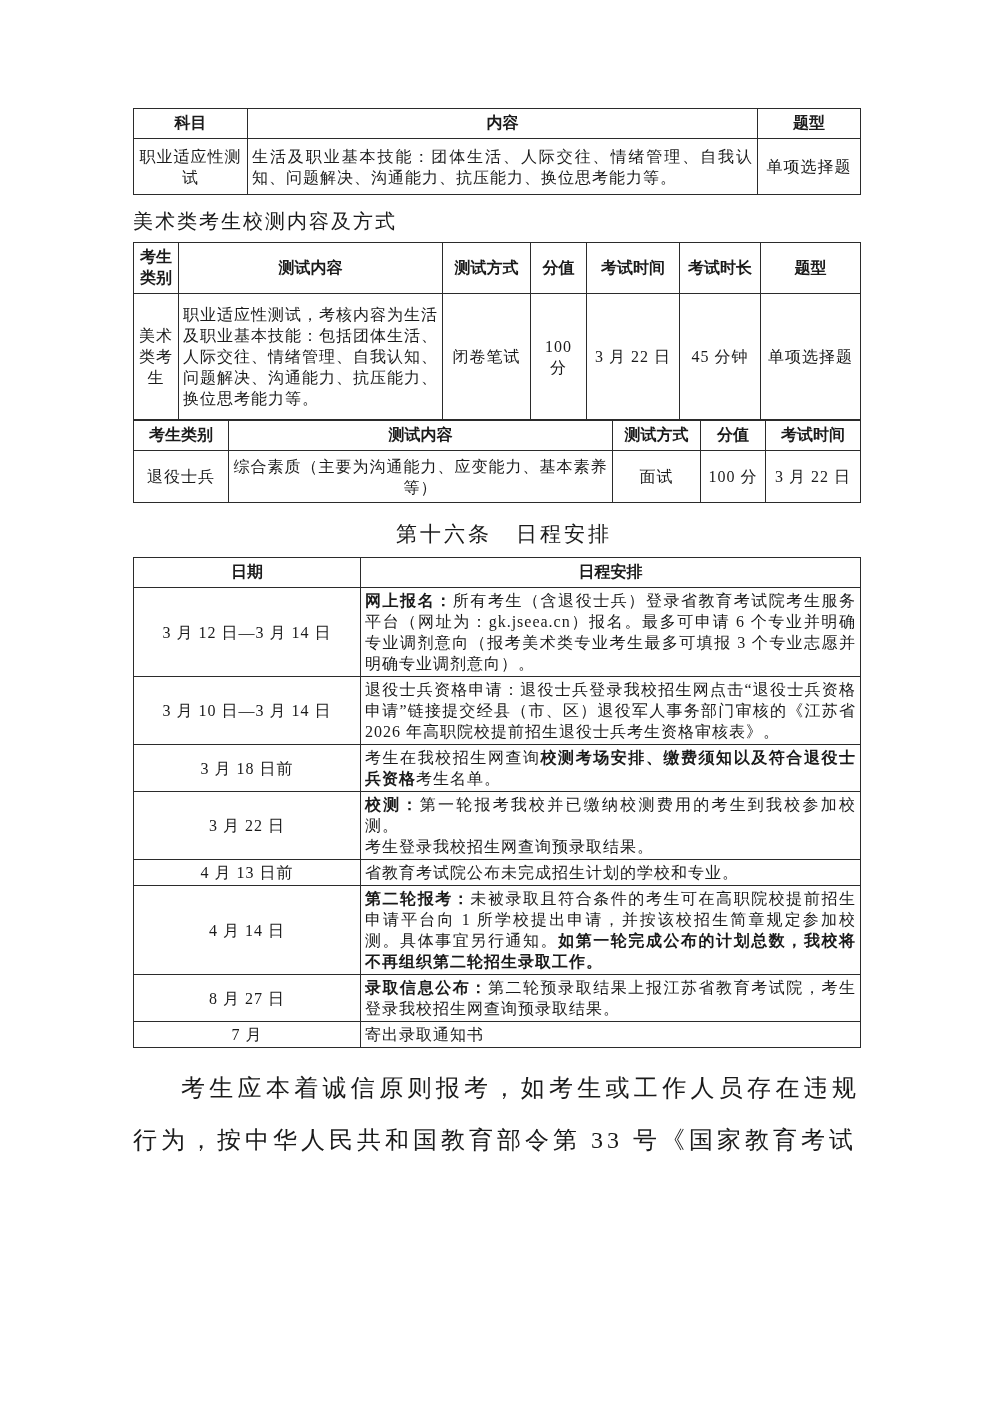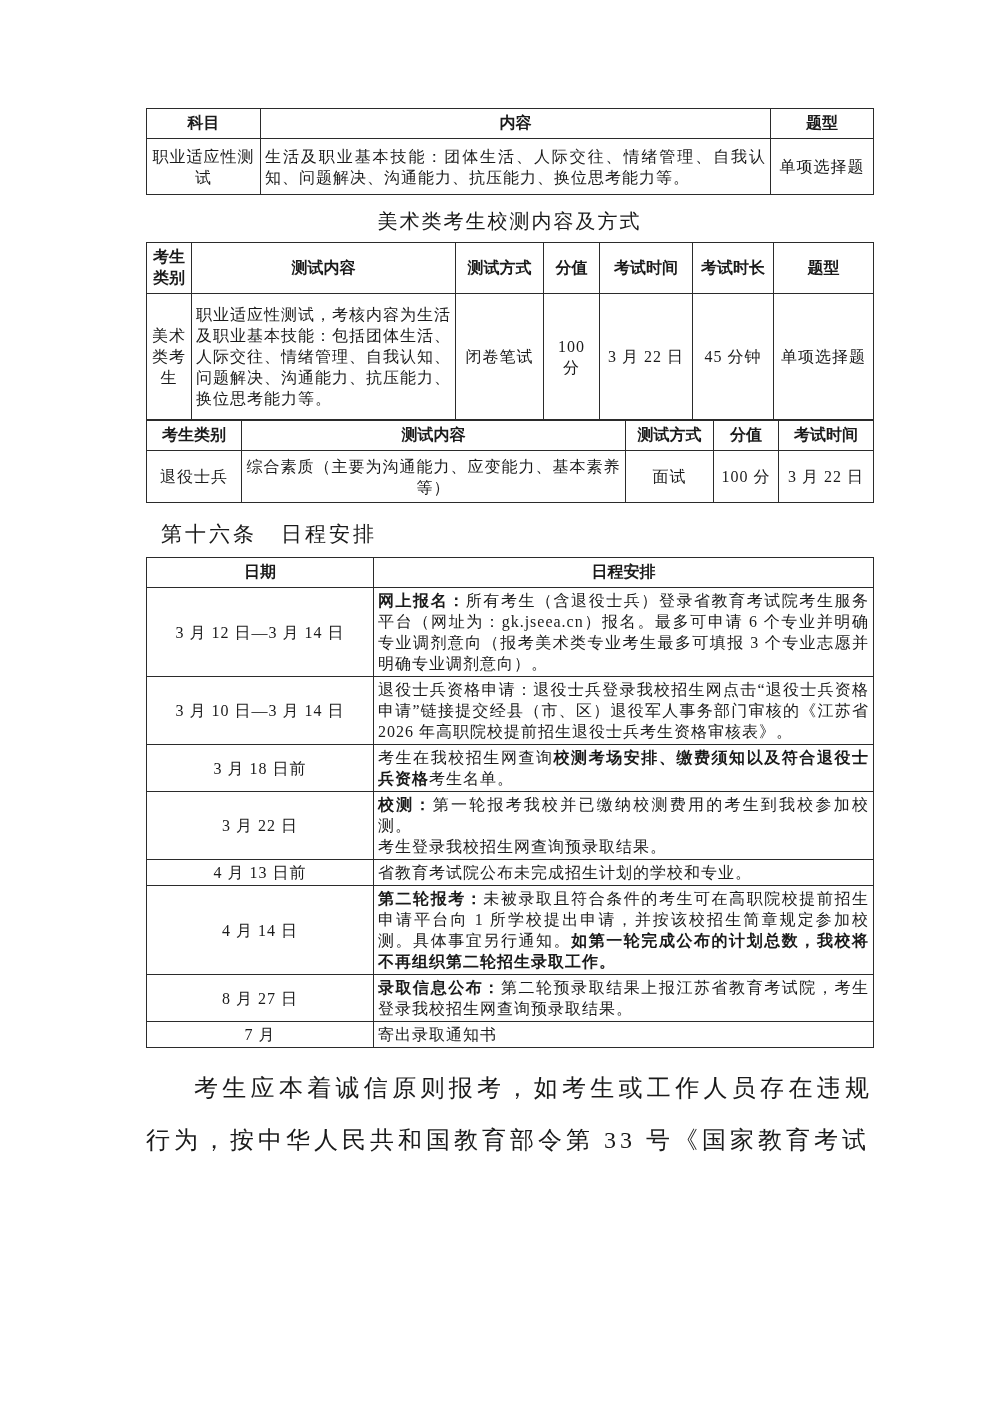--- a/index.html
+++ b/index.html
@@ -1,38 +1,39 @@
 <!DOCTYPE html>
 <html><head>
 <meta charset="utf-8">
 <style>
   html,body{margin:0;padding:0;}
   body{
     width:992px;height:1405px;background:#ffffff;position:relative;
     font-family:"Liberation Serif","DejaVu Serif",serif;
     color:#1a1a1a;
   }
-  .content{position:absolute;left:146px;top:108px;width:727px;}
+  .content{position:absolute;left:133px;top:108px;width:727px;}
   table{border-collapse:collapse;width:727px;table-layout:fixed;}
   th,td{border:1px solid #2b2b2b;vertical-align:middle;padding:2px 4px;box-sizing:border-box;}
   th{
     font-family:"Liberation Sans","DejaVu Sans",sans-serif;
     font-weight:bold;font-size:16px;text-align:center;padding:4px 2px;
   }
   td{font-size:16px;line-height:21px;letter-spacing:1px;}
   .c{text-align:center;}
   .j{text-align:justify;}
   .b{font-family:Liberation Serif, serif;font-weight:bold;}
   .table-title{
-    text-align:center;font-size:20px;letter-spacing:2px;
+    text-align:left;font-size:20px;letter-spacing:2px;
     margin:13px 0 7px 0;
   }
   .article-heading{
     font-size:21px;letter-spacing:3px;padding-left:15px;
     margin:17px 0 9px 0;
+    text-align:center;
   }
   .closing{
     font-size:24px;line-height:52px;letter-spacing:4px;
     text-indent:2em;text-align:justify;margin:14px 0 0 0;
   }
   
   col.w-s1{width:114px;} col.w-s2{width:510px;} col.w-s3{width:103px;}
   col.w-a1{width:45px;}  col.w-a2{width:264px;} col.w-a3{width:88px;}
   col.w-a4{width:56px;}  col.w-a5{width:93px;}  col.w-a6{width:81px;}
   col.w-a7{width:100px;}

